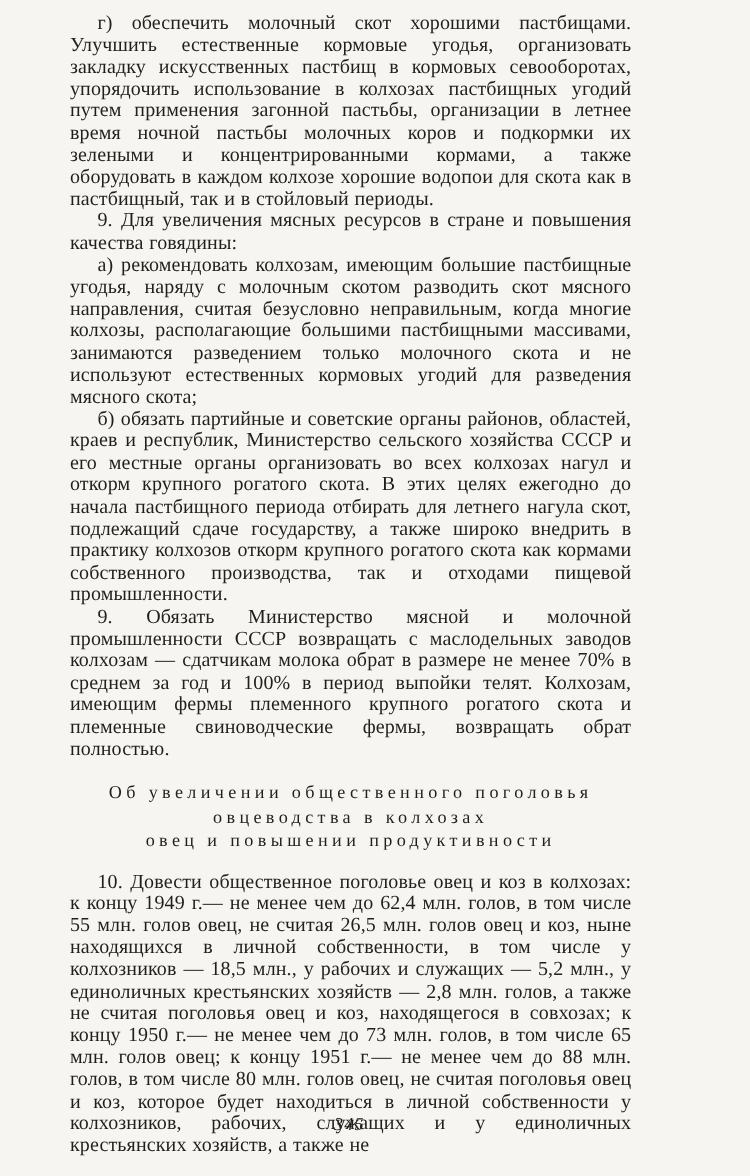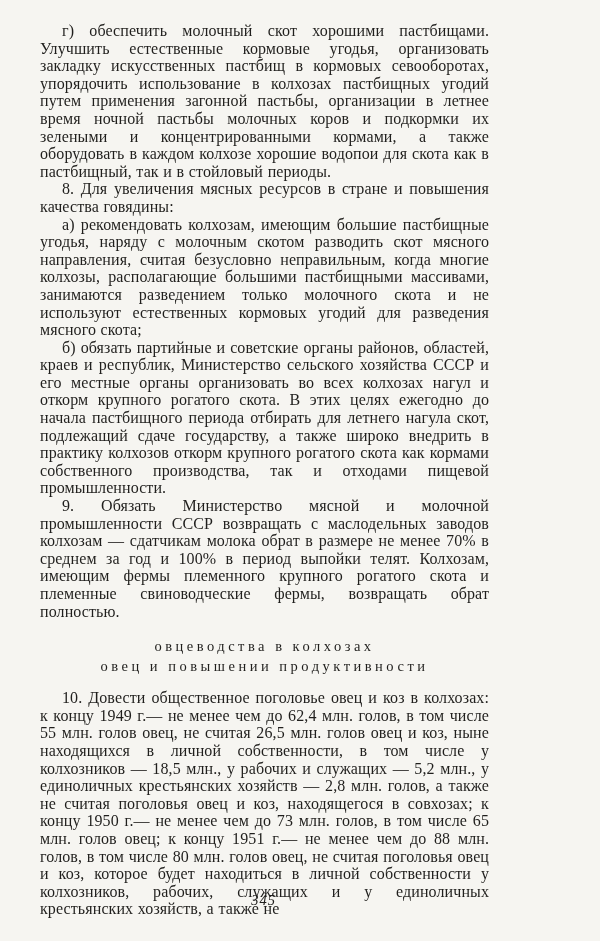--- a/index.html
+++ b/index.html
@@ -12,21 +12,22 @@
     background: var(--paper, #f6f5f1);
     color: var(--ink, #201f1d);
     font-family: "Liberation Serif", "DejaVu Serif", serif;
     overflow: hidden;
   }
   .page {
     position: relative;
     box-sizing: border-box;
     width: 527px;
     height: 941px;
-    padding: 22px 38px 0 40px;
+    padding: 10px 38px 0 40px;
+    margin-left: 16px;
   }
   .text-block {
     width: 100%;
   }
   .para {
     margin: 0;
     font-size: 16px;
     line-height: 17.6px;
     text-align: justify;
     text-indent: 22px;
@@ -54,26 +55,27 @@
     letter-spacing: 1px;
     font-style: italic;
   }
 </style>
 </head>
 <body>
 
 <div class="page">
   <main class="text-block">
     <p class="para">г) обеспечить молочный скот хорошими пастбищами. Улучшить естественные кормовые угодья, организовать закладку искусственных пастбищ в кормовых севооборотах, упорядочить использование в колхозах пастбищных угодий путем применения загонной пастьбы, организации в летнее время ночной пастьбы молочных коров и подкормки их зелеными и концентрированными кормами, а также оборудовать в каждом колхозе хорошие водопои для скота как в пастбищный, так и в стойловый периоды.</p>
-    <p class="para">8. Для увеличения мясных ресурсов в стране и повышения качества говядины:</p>
+    <p class="para">9. Для увеличения мясных ресурсов в стране и повышения качества говядины:</p>
     <p class="para">а) рекомендовать колхозам, имеющим большие пастбищные угодья, наряду с молочным скотом разводить скот мясного направления, считая безусловно неправильным, когда многие колхозы, располагающие большими пастбищными массивами, занимаются разведением только молочного скота и не используют естественных кормовых угодий для разведения мясного скота;</p>
     <p class="para">б) обязать партийные и советские органы районов, областей, краев и республик, Министерство сельского хозяйства СССР и его местные органы организовать во всех колхозах нагул и откорм крупного рогатого скота. В этих целях ежегодно до начала пастбищного периода отбирать для летнего нагула скот, подлежащий сдаче государству, а также широко внедрить в практику колхозов откорм крупного рогатого скота как кормами собственного производства, так и отходами пищевой промышленности.</p>
     <p class="para">9. Обязать Министерство мясной и молочной промышленности СССР возвращать с маслодельных заводов колхозам — сдатчикам молока обрат в размере не менее 70% в среднем за год и 100% в период выпойки телят. Колхозам, имеющим фермы племенного крупного рогатого скота и племенные свиноводческие фермы, возвращать обрат полностью.</p>
 
     <h2 class="heading">
+      <span class="heading-line">Об увеличении общественного поголовья</span>
       <span class="heading-line">овцеводства в колхозах</span>
       <span class="heading-line">овец и повышении продуктивности</span>
     </h2>
 
     <p class="para">10. Довести общественное поголовье овец и коз в колхозах: к концу 1949 г.— не менее чем до 62,4 млн. голов, в том числе 55 млн. голов овец, не считая 26,5 млн. голов овец и коз, ныне находящихся в личной собственности, в том числе у колхозников — 18,5 млн., у рабочих и служащих — 5,2 млн., у единоличных крестьянских хозяйств — 2,8 млн. голов, а также не считая поголовья овец и коз, находящегося в совхозах; к концу 1950 г.— не менее чем до 73 млн. голов, в том числе 65 млн. голов овец; к концу 1951 г.— не менее чем до 88 млн. голов, в том числе 80 млн. голов овец, не считая поголовья овец и коз, которое будет находиться в личной собственности у колхозников, рабочих, служащих и у единоличных крестьянских хозяйств, а также не</p>
   </main>
 
   <footer class="page-number">345</footer>
 </div>
 

